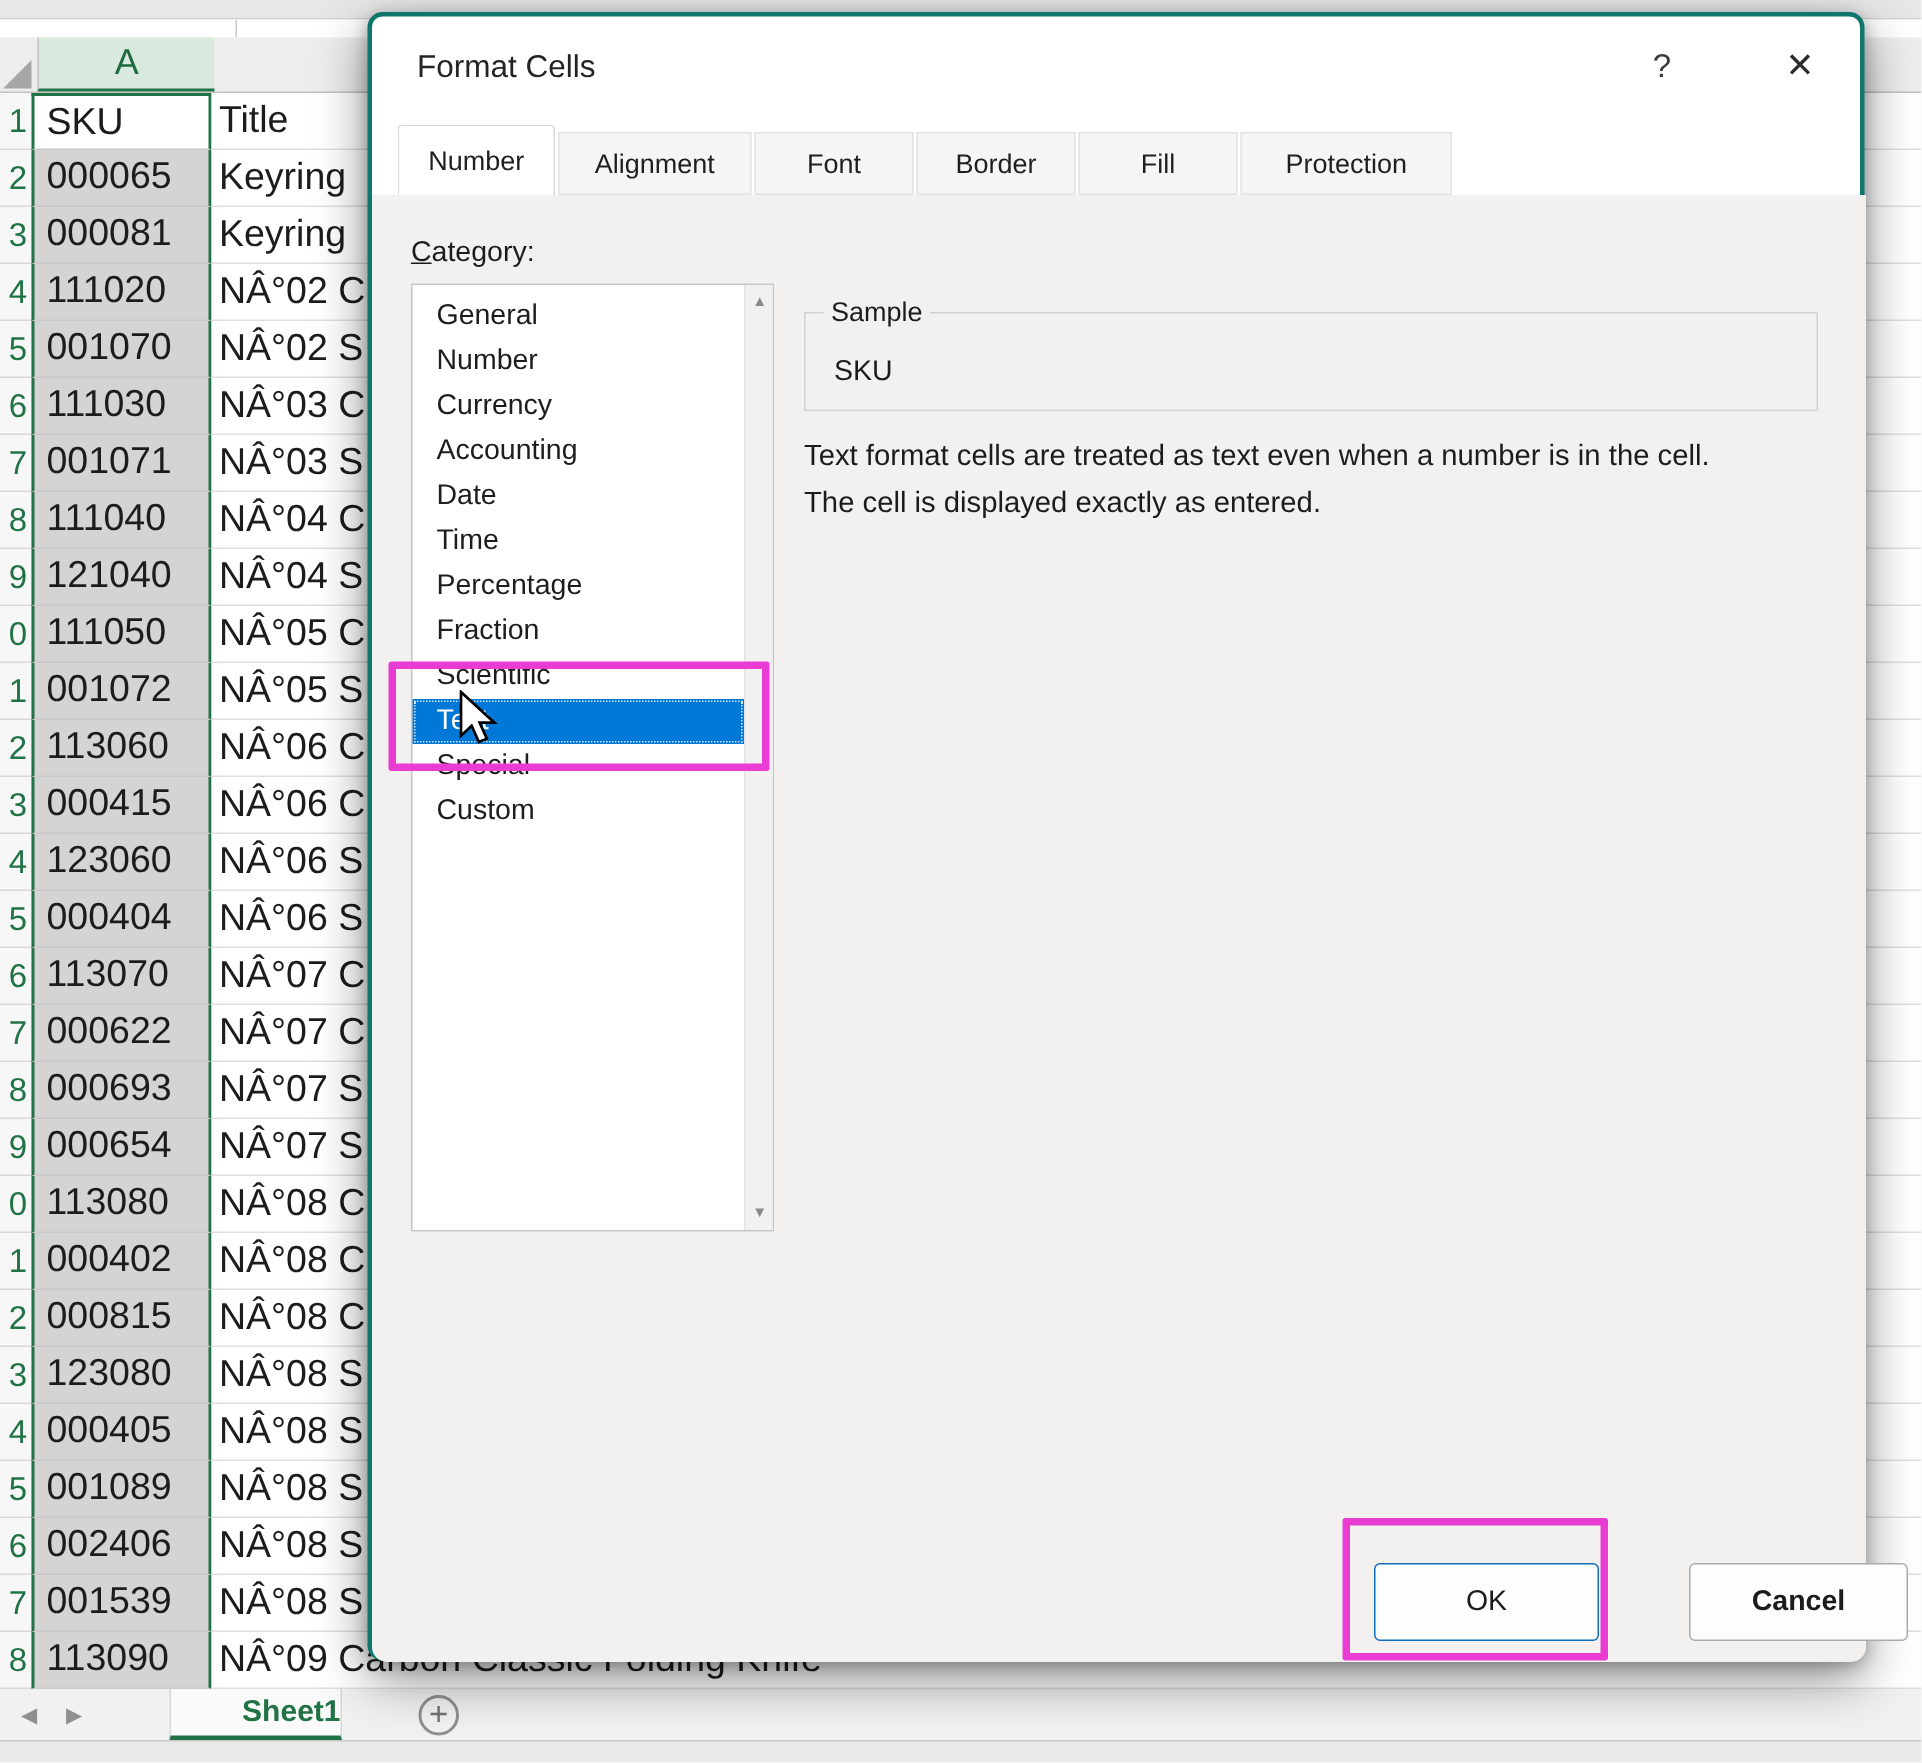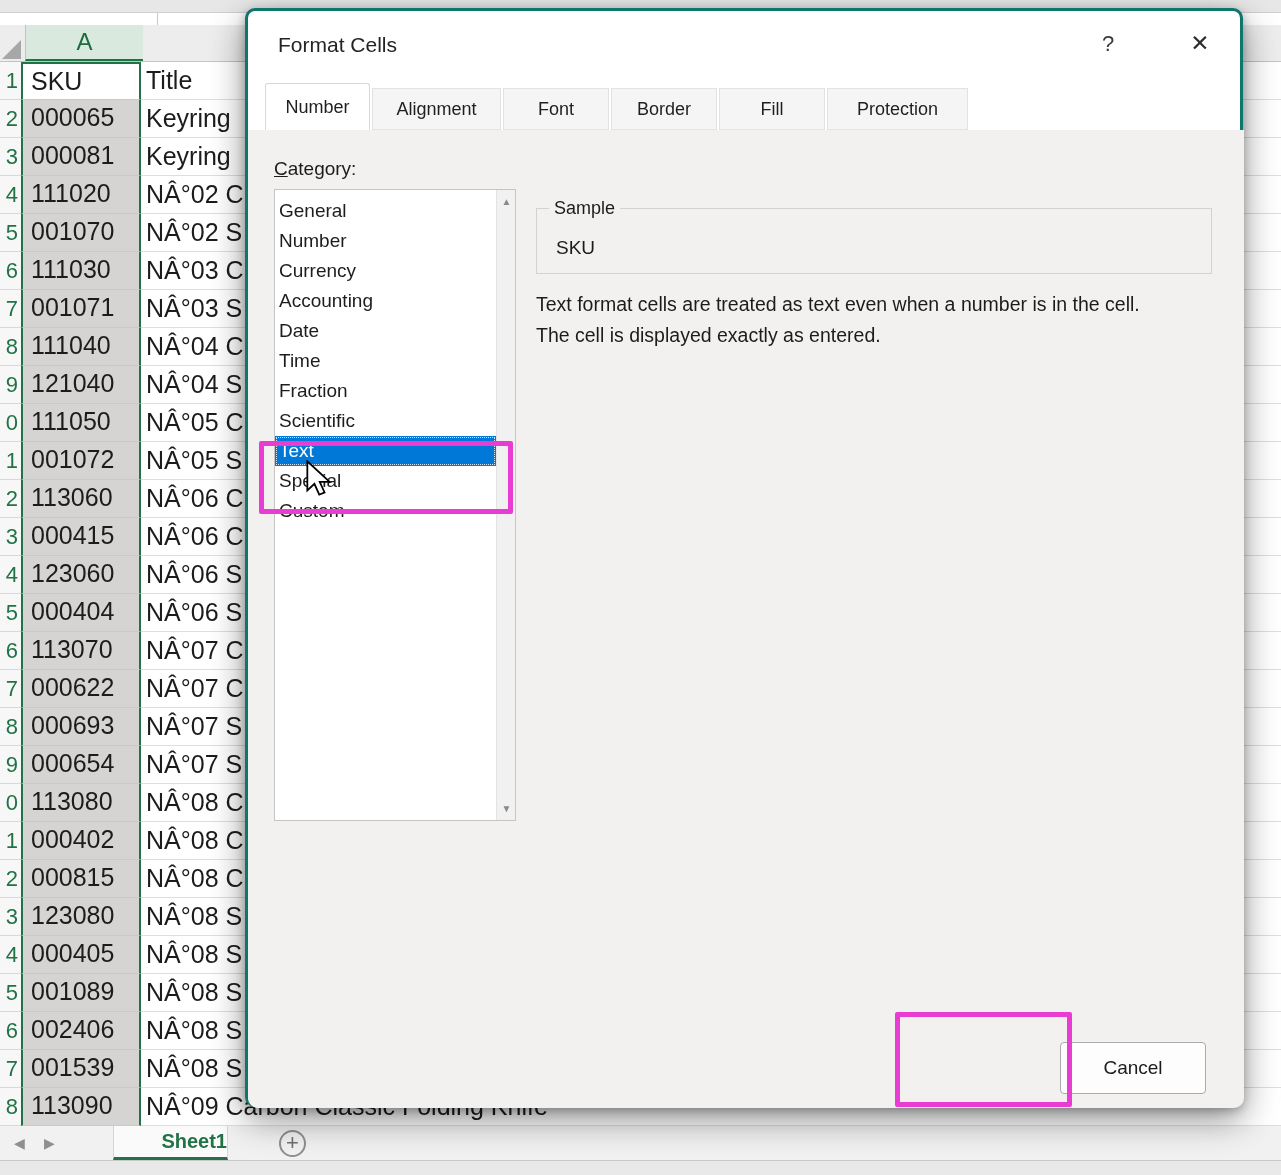--- a/index.html
+++ b/index.html
@@ -61,40 +61,40 @@
     border-bottom:none; border-radius:3px 3px 0 0; line-height:46px; }
   .tab:nth-child(1){width:105px;} .tab:nth-child(2){width:129px;} .tab:nth-child(3){width:106px;}
   .tab:nth-child(4){width:106px;} .tab:nth-child(5){width:106px;} .tab:nth-child(6){width:141px;}
   .dlg-content { position:absolute; left:0; top:119px; width:996px; height:978px;
     background:#f2f1f0; border-radius:0 0 10px 10px; }
   .cat-label { position:absolute; left:26px; top:28px; font-size:19px; color:#1c1c1c; }
   .cat-label .ak { text-decoration:underline; }
   .listbox { position:absolute; left:26px; top:59px; width:242px; height:632px;
     background:#ffffff; border:1px solid #c5c5c5; display:flex; }
   .list-items { flex:1; padding-top:6px; }
-  .list-item { height:30px; line-height:30px; padding-left:4px; font-size:19px; color:#1d1d1d;
+  .list-item { height:30px; line-height:30px; padding-left:16px; font-size:19px; color:#1d1d1d;
     white-space:nowrap; }
   .list-item.selected { background:#0078d7; color:#ffffff; outline:1px dotted #cfe4f7;
     outline-offset:-2px; }
   .list-scrollbar { width:19px; flex:none; background:#f1f1f1; border-left:1px solid #e3e3e3;
     position:relative; }
   .sb-up, .sb-down { position:absolute; left:0; width:19px; text-align:center;
     font-size:10px; color:#8a8a8a; }
   .sb-up { top:6px; } .sb-down { bottom:6px; }
   .sample-group { position:absolute; left:288px; top:78px; width:676px; height:66px;
     border:1px solid #d2d2d2; }
   .sample-label { position:absolute; left:12px; top:-11px; background:#f2f1f0;
     padding:0 5px; font-size:18px; color:#1c1c1c; }
   .sample-value { position:absolute; left:19px; top:28px; font-size:19px; color:#1c1c1c; }
   .desc { position:absolute; left:288px; width:680px; font-size:19.5px; color:#1c1c1c; }
   .desc1 { top:163px; } .desc2 { top:194px; }
   .btn { position:absolute; top:912px; height:52px; background:#fdfdfd; border-radius:4px;
     font-size:19px; color:#1b1b1b; text-align:center; line-height:50px; }
   .btn-ok { left:668px; width:150px; border:1px solid #0f6cbd; }
-  .btn-cancel { left:812px; width:146px; border:1px solid #ababab; }
+  .btn-cancel { left:878px; width:146px; border:1px solid #ababab;font-weight:bold; }
   
   .annot { position:absolute; border:5px solid #e93cd3; z-index:20; border-radius:2px; }
   .annot-text { left:259px; top:441px; width:254px; height:73px; }
   .annot-ok { left:895px; top:1012px; width:177px; height:95px; }
   .cursor { position:absolute; left:306px; top:460px; z-index:30; }
 </style>
 </head>
 <body>
 
 <div class="top-band1"></div>
@@ -315,20 +315,21 @@
       <div class="list-item">Number</div>
 
       <div class="list-item">Currency</div>
 
       <div class="list-item">Accounting</div>
 
       <div class="list-item">Date</div>
 
       <div class="list-item">Time</div>
 
+      <div class="list-item">Percentage</div>
 
       <div class="list-item">Fraction</div>
 
       <div class="list-item">Scientific</div>
 
       <div class="list-item selected">Text</div>
 
       <div class="list-item">Special</div>
 
       <div class="list-item">Custom</div>
@@ -340,20 +341,21 @@
     </div>
 
     <div class="sample-group">
       <div class="sample-label">Sample</div>
       <div class="sample-value">SKU</div>
     </div>
 
     <div class="desc desc1">Text format cells are treated as text even when a number is in the cell.</div>
     <div class="desc desc2">The cell is displayed exactly as entered.</div>
 
+    <div class="btn btn-ok">OK</div>
     <div class="btn btn-cancel">Cancel</div>
   </div>
 </div>
 
 <div class="annot annot-text"></div>
 <div class="annot annot-ok"></div>
 
 <svg class="cursor" width="28" height="38" viewBox="0 0 22 30">
   <path d="M1,1 L1,24 L6.6,18.8 L10.4,27.4 L14.6,25.6 L10.8,17.2 L18.6,17.2 Z" fill="#ffffff" stroke="#000000" stroke-width="1.4"></path>
 </svg>

